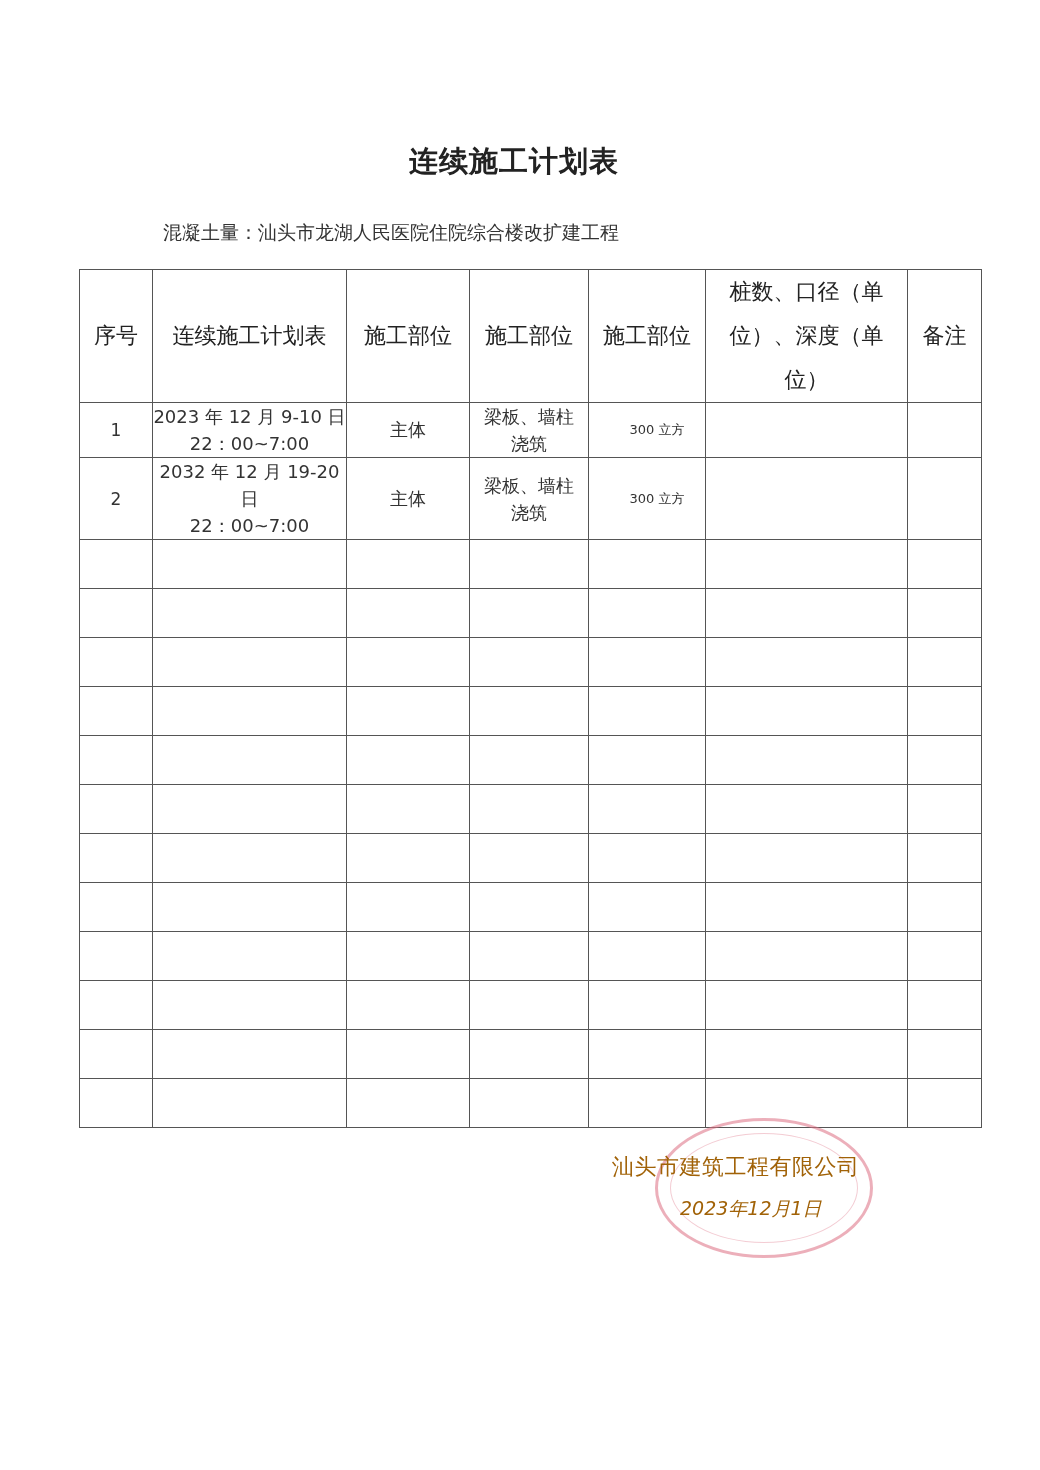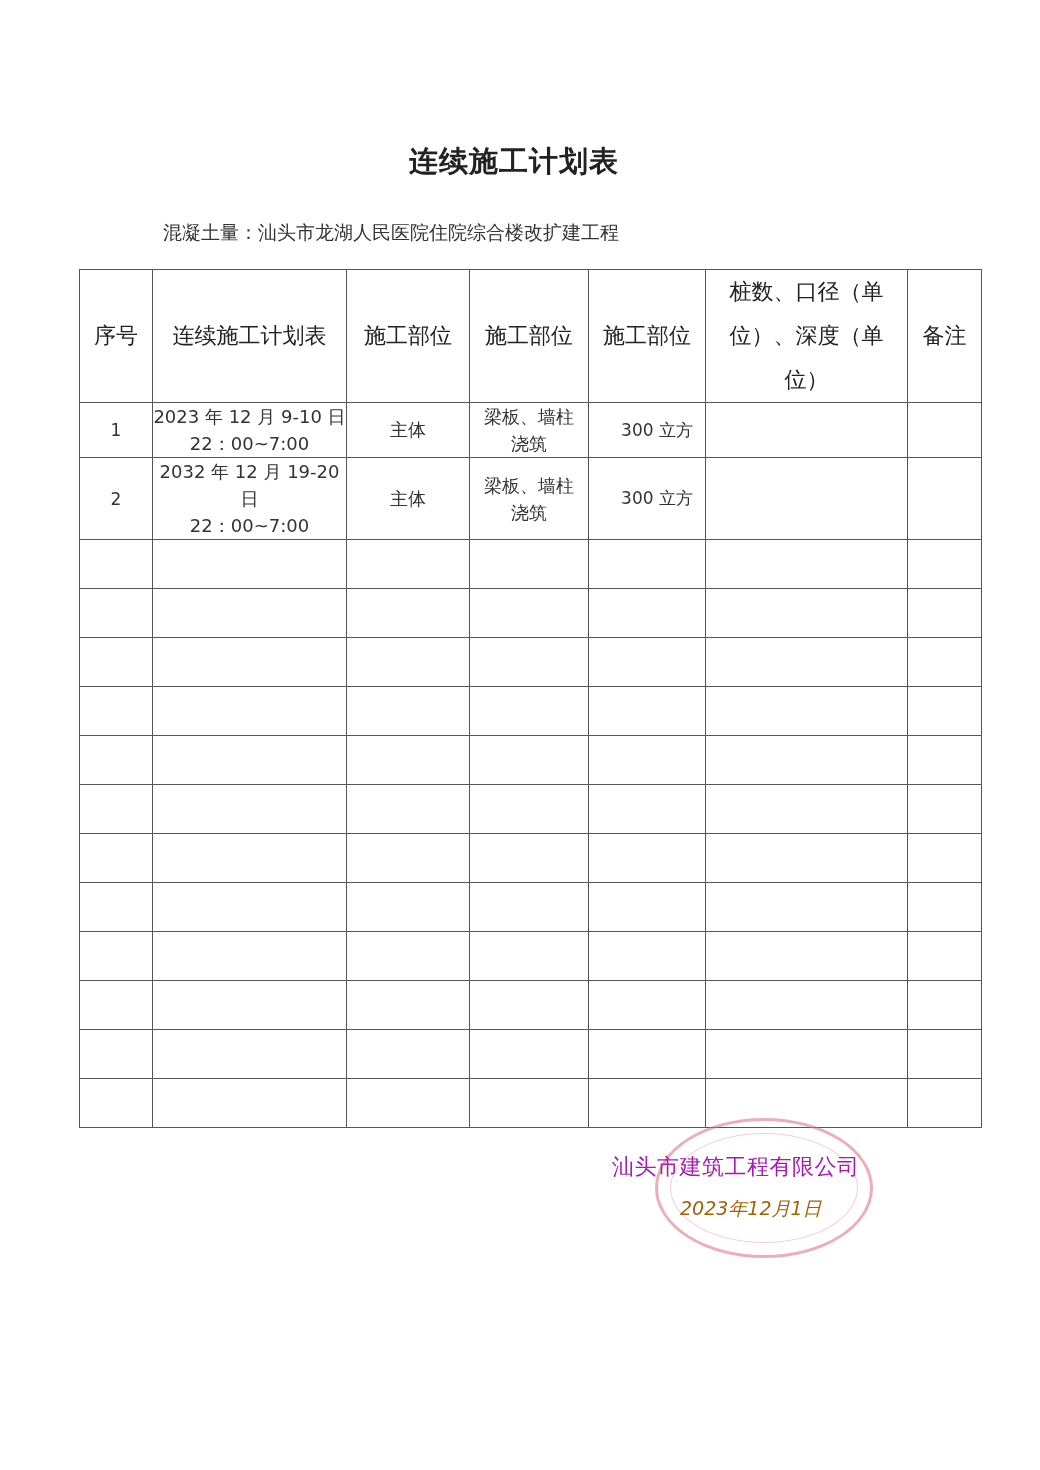--- a/index.html
+++ b/index.html
@@ -9,23 +9,23 @@
            font-size: 29px; font-weight: bold; letter-spacing: 1px; color: #222; }
   .project { position: absolute; left: 163px; top: 220px; font-size: 19px; color: #333; }
   table { position: absolute; left: 79px; top: 269px; border-collapse: collapse; table-layout: fixed; }
   td, th { border: 1.5px solid #555; text-align: center; vertical-align: middle; padding: 0; }
   th { font-size: 22px; font-weight: normal; color: #222; height: 109px; line-height: 44px; }
   td { font-size: 18px; color: #333; }
   tr.data td { height: 54px; }
   tr.empty td { height: 48px; }
   .dt { font-family: "DejaVu Sans", "Liberation Sans", sans-serif; font-size: 18px; line-height: 27px; }
   .proc { line-height: 27px; }
-  .vol { font-family: "DejaVu Sans", "Liberation Sans", sans-serif; font-size: 17px; padding-left: 20px; }
+  .vol { font-family: "DejaVu Sans", "Liberation Sans", sans-serif; font-size: 13px; padding-left: 20px; }
   .idx { font-family: "DejaVu Sans", "Liberation Sans", sans-serif; font-size: 17px; }
-  .company { position: absolute; left: 612px; top: 1152px; font-size: 22px; color: #a21caf; letter-spacing: 0.5px; }
+  .company { position: absolute; left: 612px; top: 1152px; font-size: 22px; color: #a16207; letter-spacing: 0.5px; }
   .sigdate { position: absolute; left: 680px; top: 1196px; font-size: 19px; color: #a16207;
              font-family: "DejaVu Sans", "Liberation Sans", sans-serif; font-style: italic; }
   .seal { position: absolute; left: 655px; top: 1118px; width: 218px; height: 140px; border-radius: 50%;
           border: 3px solid rgba(220,110,130,0.55); box-sizing: border-box; }
   .seal-inner { position: absolute; left: 12px; top: 12px; right: 12px; bottom: 12px; border-radius: 50%;
                 border: 1px solid rgba(220,110,130,0.35); }
 </style>
 </head>
 <body>
 

